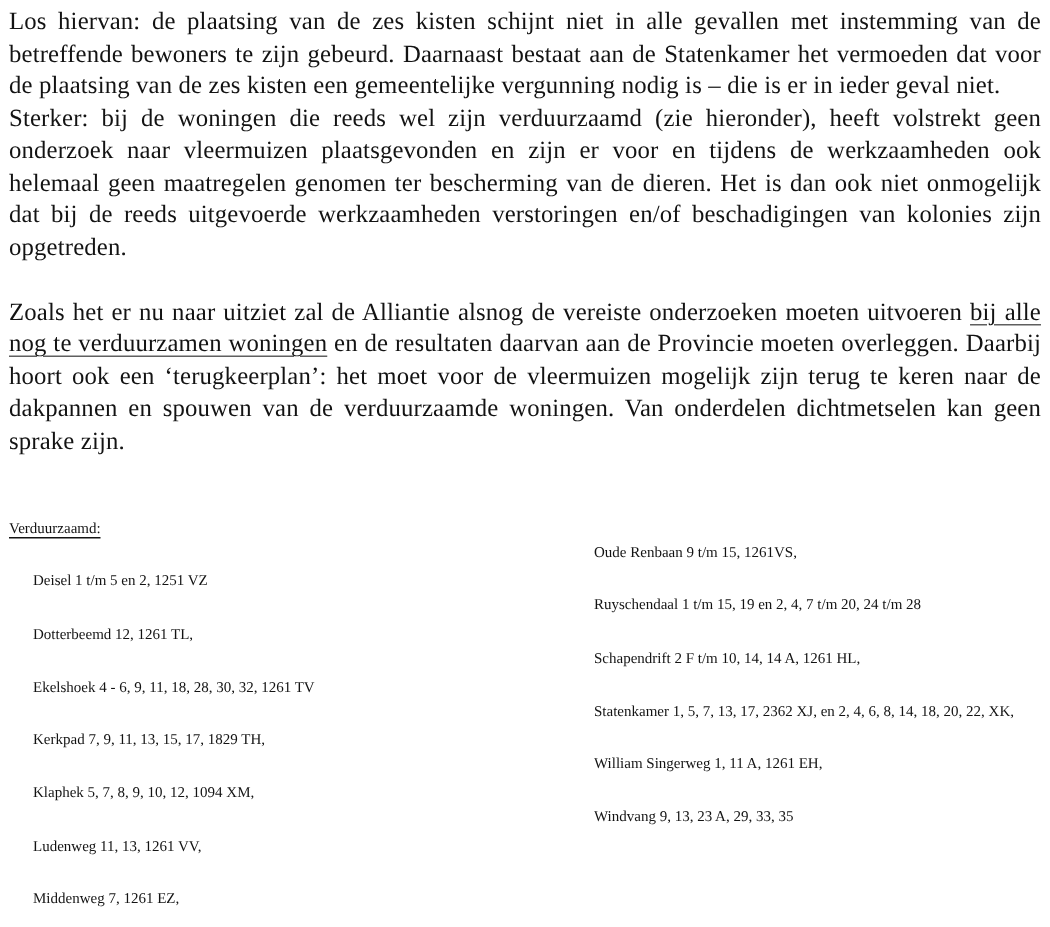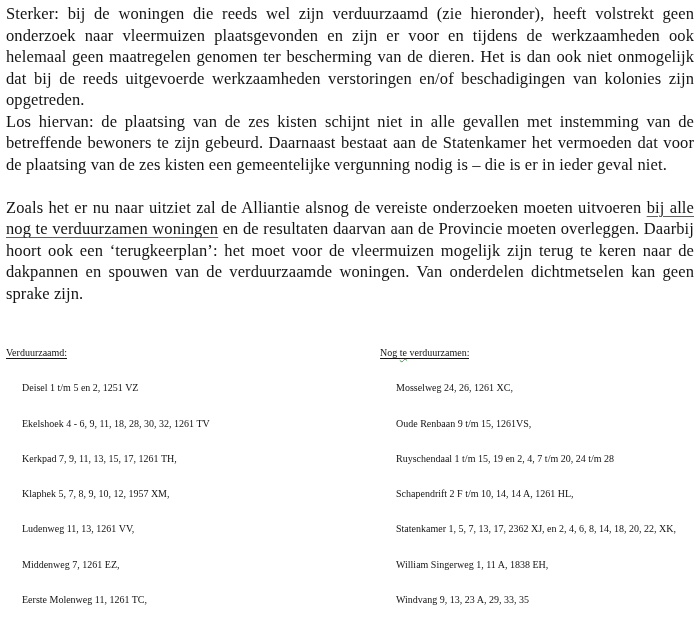--- a/index.html
+++ b/index.html
@@ -62,46 +62,45 @@
   .list-item {
     margin: 16px;
   }
 </style>
 </head>
 <body>
 
 <div class="page">
 
   <div class="body-text">
+    <p>Los hiervan: de plaatsing van de zes kisten schijnt niet in alle gevallen met instemming van de betreffende bewoners te zijn gebeurd. Daarnaast bestaat aan de Statenkamer het vermoeden dat voor de plaatsing van de zes kisten een gemeentelijke vergunning nodig is – die is er in ieder geval niet.</p>
     <p>Sterker: bij de woningen die reeds wel zijn verduurzaamd (zie hieronder), heeft volstrekt geen onderzoek naar vleermuizen plaatsgevonden en zijn er voor en tijdens de werkzaamheden ook helemaal geen maatregelen genomen ter bescherming van de dieren. Het is dan ook niet onmogelijk dat bij de reeds uitgevoerde werkzaamheden verstoringen en/of beschadigingen van kolonies zijn opgetreden.</p>
-    <p>Los hiervan: de plaatsing van de zes kisten schijnt niet in alle gevallen met instemming van de betreffende bewoners te zijn gebeurd. Daarnaast bestaat aan de Statenkamer het vermoeden dat voor de plaatsing van de zes kisten een gemeentelijke vergunning nodig is – die is er in ieder geval niet.</p>
     <div class="para-gap"></div>
     <p><span>Zoals het er nu naar uitziet zal de Alliantie alsnog de vereiste onderzoeken moeten uitvoeren </span><span class="phrase-underline">bij alle nog te verduurzamen woningen</span><span> en de resultaten daarvan aan de Provincie moeten overleggen. Daarbij hoort ook een ‘terugkeerplan’: het moet voor de vleermuizen mogelijk zijn terug te keren naar de dakpannen en spouwen van de verduurzaamde woningen. Van onderdelen dichtmetselen kan geen sprake zijn.</span></p>
   </div>
 
   <div class="lists">
 
     <div class="col-left">
       <div><span class="hdr-underline">Verduurzaamd:</span></div>
       <div class="list-item">Deisel 1 t/m 5 en 2, 1251 VZ</div>
+      <div class="list-item">Dotterbeemd 12, 1261 TL,</div>
       <div class="list-item">Ekelshoek 4 - 6, 9, 11, 18, 28, 30, 32, 1261 TV</div>
-      <div class="list-item">Kerkpad 7, 9, 11, 13, 15, 17, 1261 TH,</div>
-      <div class="list-item">Klaphek 5, 7, 8, 9, 10, 12, 1957 XM,</div>
+      <div class="list-item">Kerkpad 7, 9, 11, 13, 15, 17, 1829 TH,</div>
+      <div class="list-item">Klaphek 5, 7, 8, 9, 10, 12, 1094 XM,</div>
       <div class="list-item">Ludenweg 11, 13, 1261 VV,</div>
       <div class="list-item">Middenweg 7, 1261 EZ,</div>
       <div class="list-item">Eerste Molenweg 11, 1261 TC,</div>
       <div class="list-item">Molenveenweg 6, 10, 10A, 1134 TG,</div>
     </div>
 
     <div class="col-right">
-      <div><span class="hdr-underline"><span>Nog </span><span class="squiggle">te</span><span> verduurzamen:</span></span></div>
-      <div class="list-item">Mosselweg 24, 26, 1261 XC,</div>
       <div class="list-item">Oude Renbaan 9 t/m 15, 1261VS,</div>
       <div class="list-item">Ruyschendaal 1 t/m 15, 19 en 2, 4, 7 t/m 20, 24 t/m 28</div>
       <div class="list-item">Schapendrift 2 F t/m 10, 14, 14 A, 1261 HL,</div>
       <div class="list-item">Statenkamer 1, 5, 7, 13, 17, 2362 XJ, en 2, 4, 6, 8, 14, 18, 20, 22, XK,</div>
-      <div class="list-item">William Singerweg 1, 11 A, 1838 EH,</div>
+      <div class="list-item">William Singerweg 1, 11 A, 1261 EH,</div>
       <div class="list-item">Windvang 9, 13, 23 A, 29, 33, 35</div>
     </div>
 
   </div>
 
 </div>
 
 </body></html>

